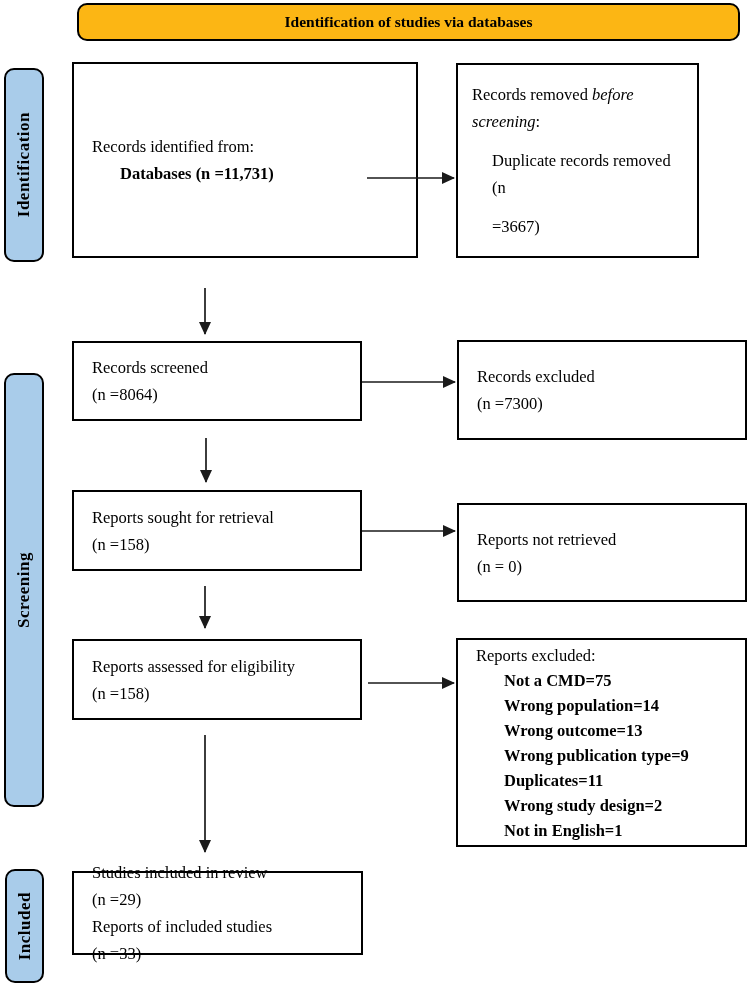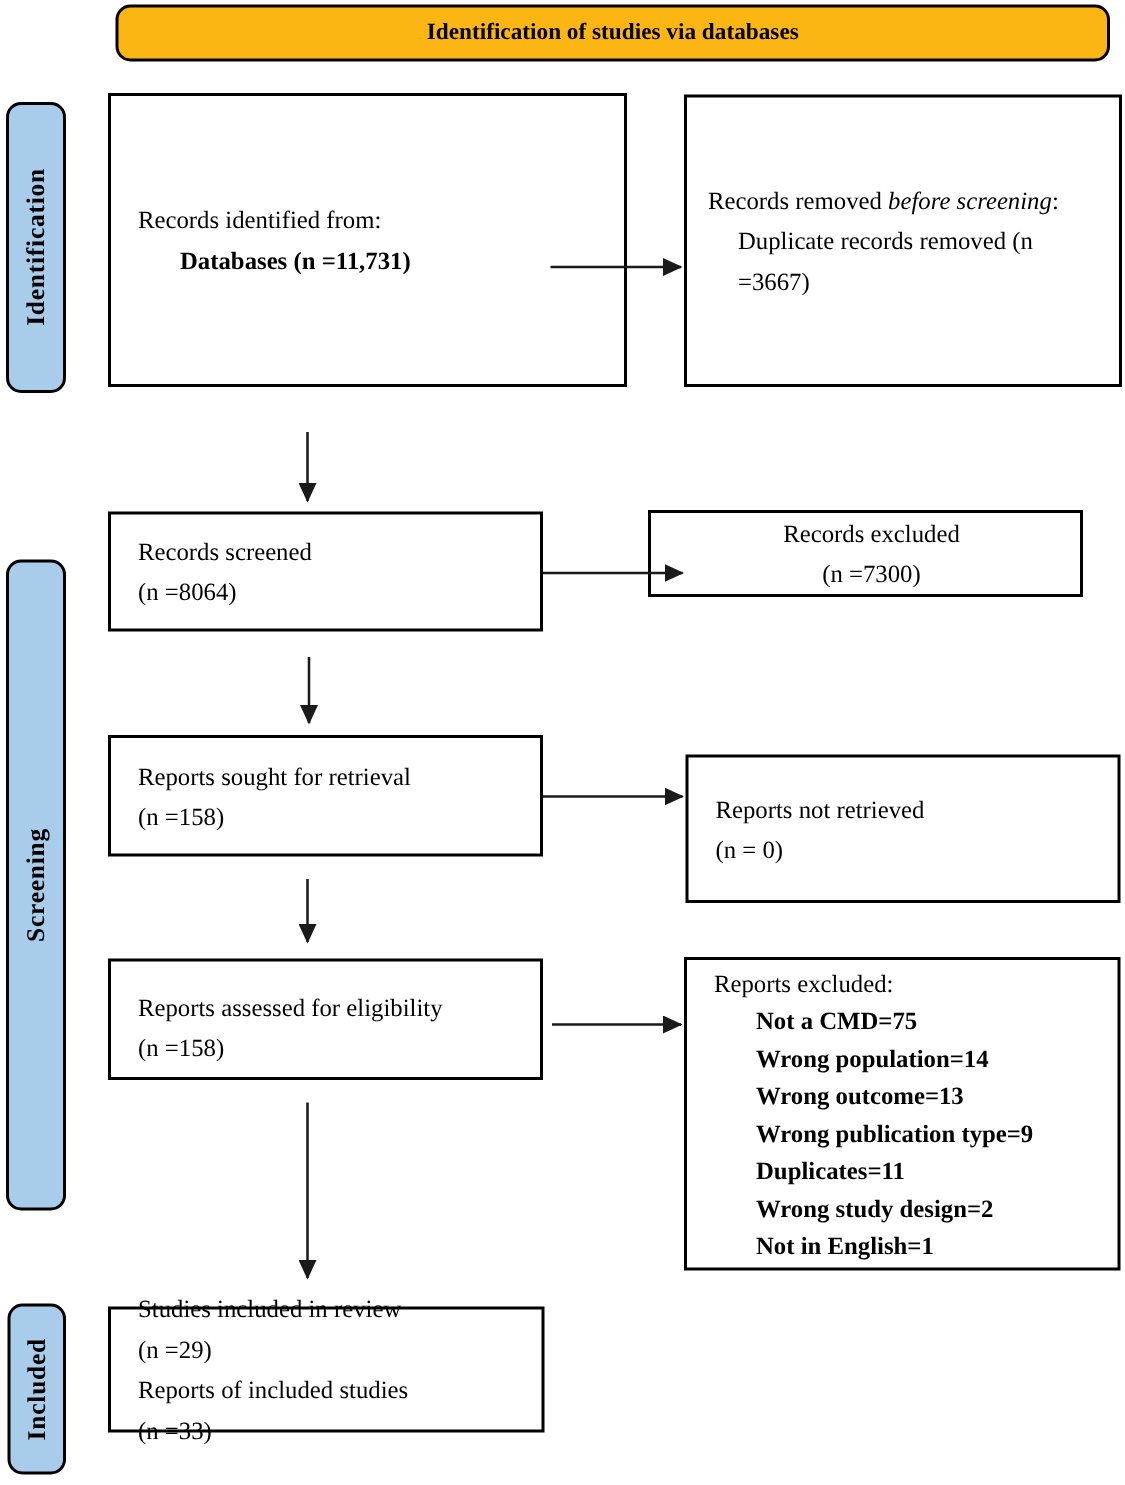--- a/index.html
+++ b/index.html
@@ -37,26 +37,26 @@
     background: #fff; border: 2px solid #000;
     display: flex; flex-direction: column; justify-content: center;
     font-size: 16.5px; line-height: 27px;
     padding: 6px 10px 6px 18px;
   }
   .indent { padding-left: 28px; font-weight: bold; }
   .indent-sm { padding-left: 20px; }
   .fbox .it { font-style: italic; }
 
   .box-identified   { left: 72px;  top: 62px;  width: 346px; height: 196px; }
-  .box-removed      { left: 456px; top: 63px;  width: 292px; height: 195px; padding-left: 14px; }
+  .box-removed      { left: 456px; top: 63px;  width: 243px; height: 195px; padding-left: 14px; gap: 12px; }
   .box-screened     { left: 72px;  top: 341px; width: 290px; height: 80px; }
-  .box-excluded     { left: 432px; top: 340px; width: 290px; height: 58px; align-items: center; }
+  .box-excluded     { left: 457px; top: 340px; width: 290px; height: 100px; }
   .box-sought       { left: 72px;  top: 490px; width: 290px; height: 81px; }
   .box-notretrieved { left: 457px; top: 503px; width: 290px; height: 99px; }
-  .box-assessed     { left: 72px;  top: 639px; width: 290px; height: 81px; justify-content: flex-end; }
+  .box-assessed     { left: 72px;  top: 639px; width: 290px; height: 81px; }
   .box-reportsexcl  { left: 456px; top: 638px; width: 291px; height: 209px; line-height: 25px; }
   .box-included     { left: 72px;  top: 871px; width: 291px; height: 84px; justify-content: center; }
 
   .arrows { left: 0; top: 0; width: 750px; height: 990px; pointer-events: none; }
 </style>
 </head>
 <body>
 
 <div class="abs banner">
   <span>Identification of studies via databases</span>

